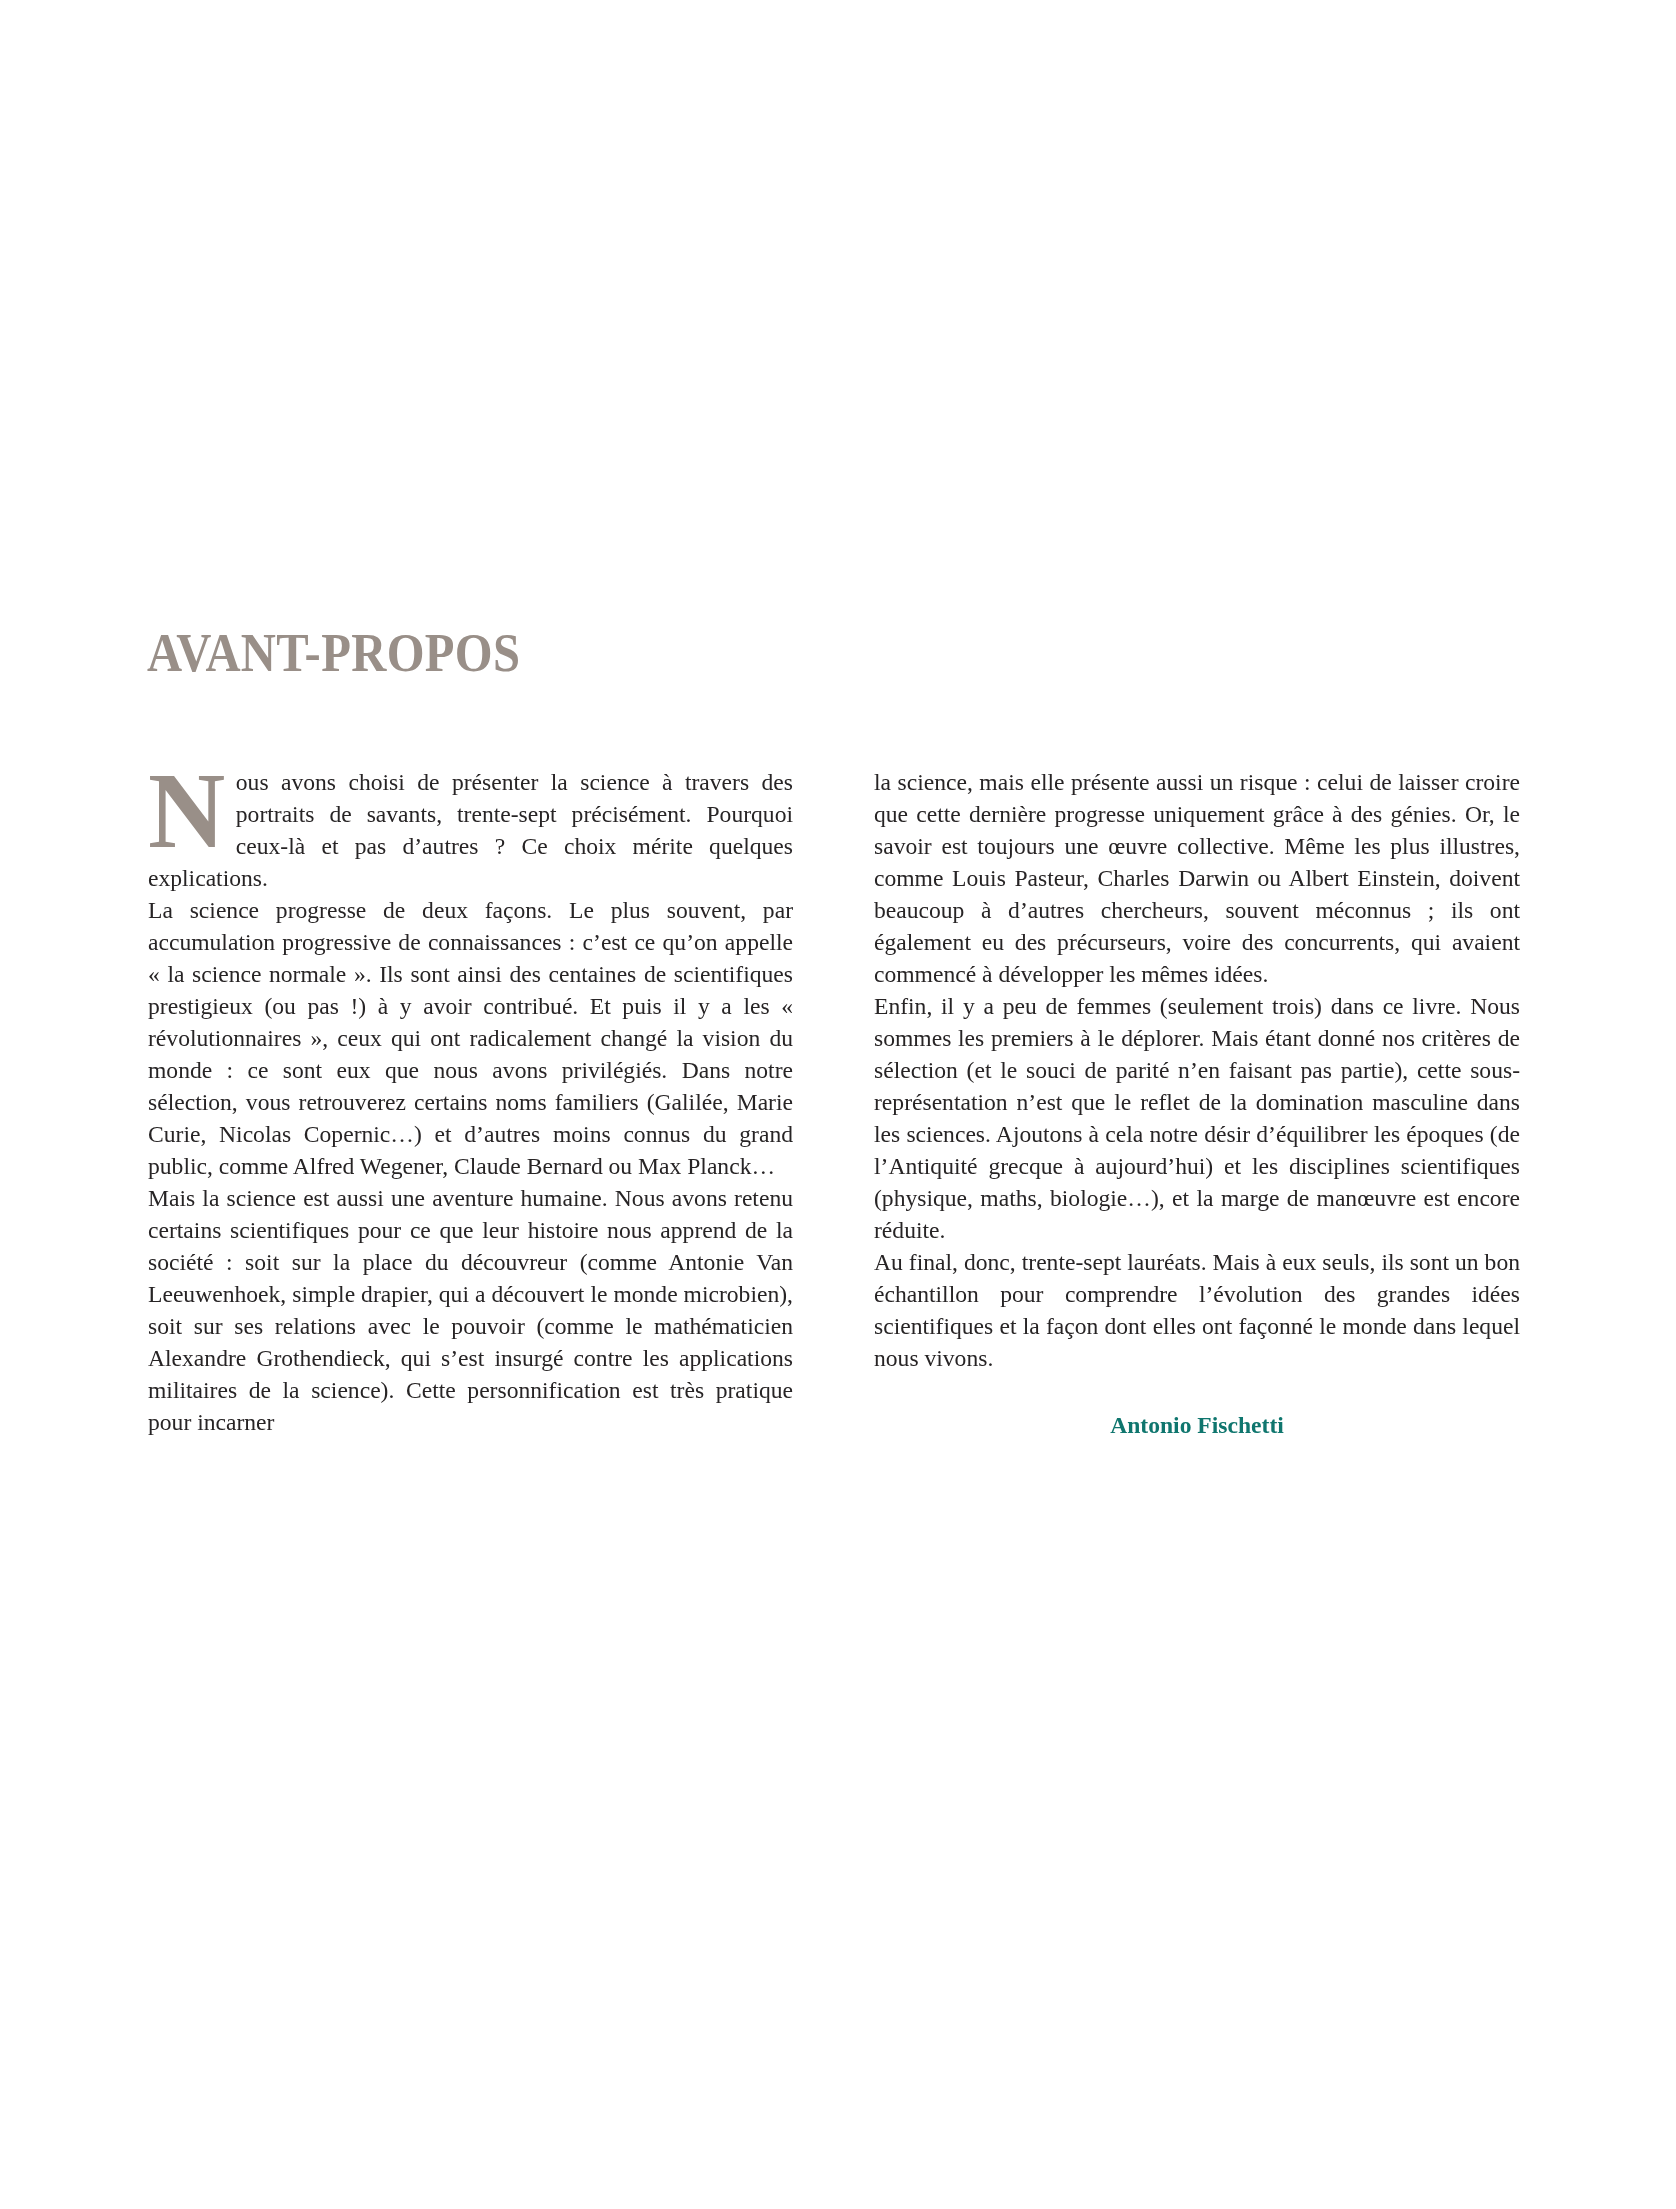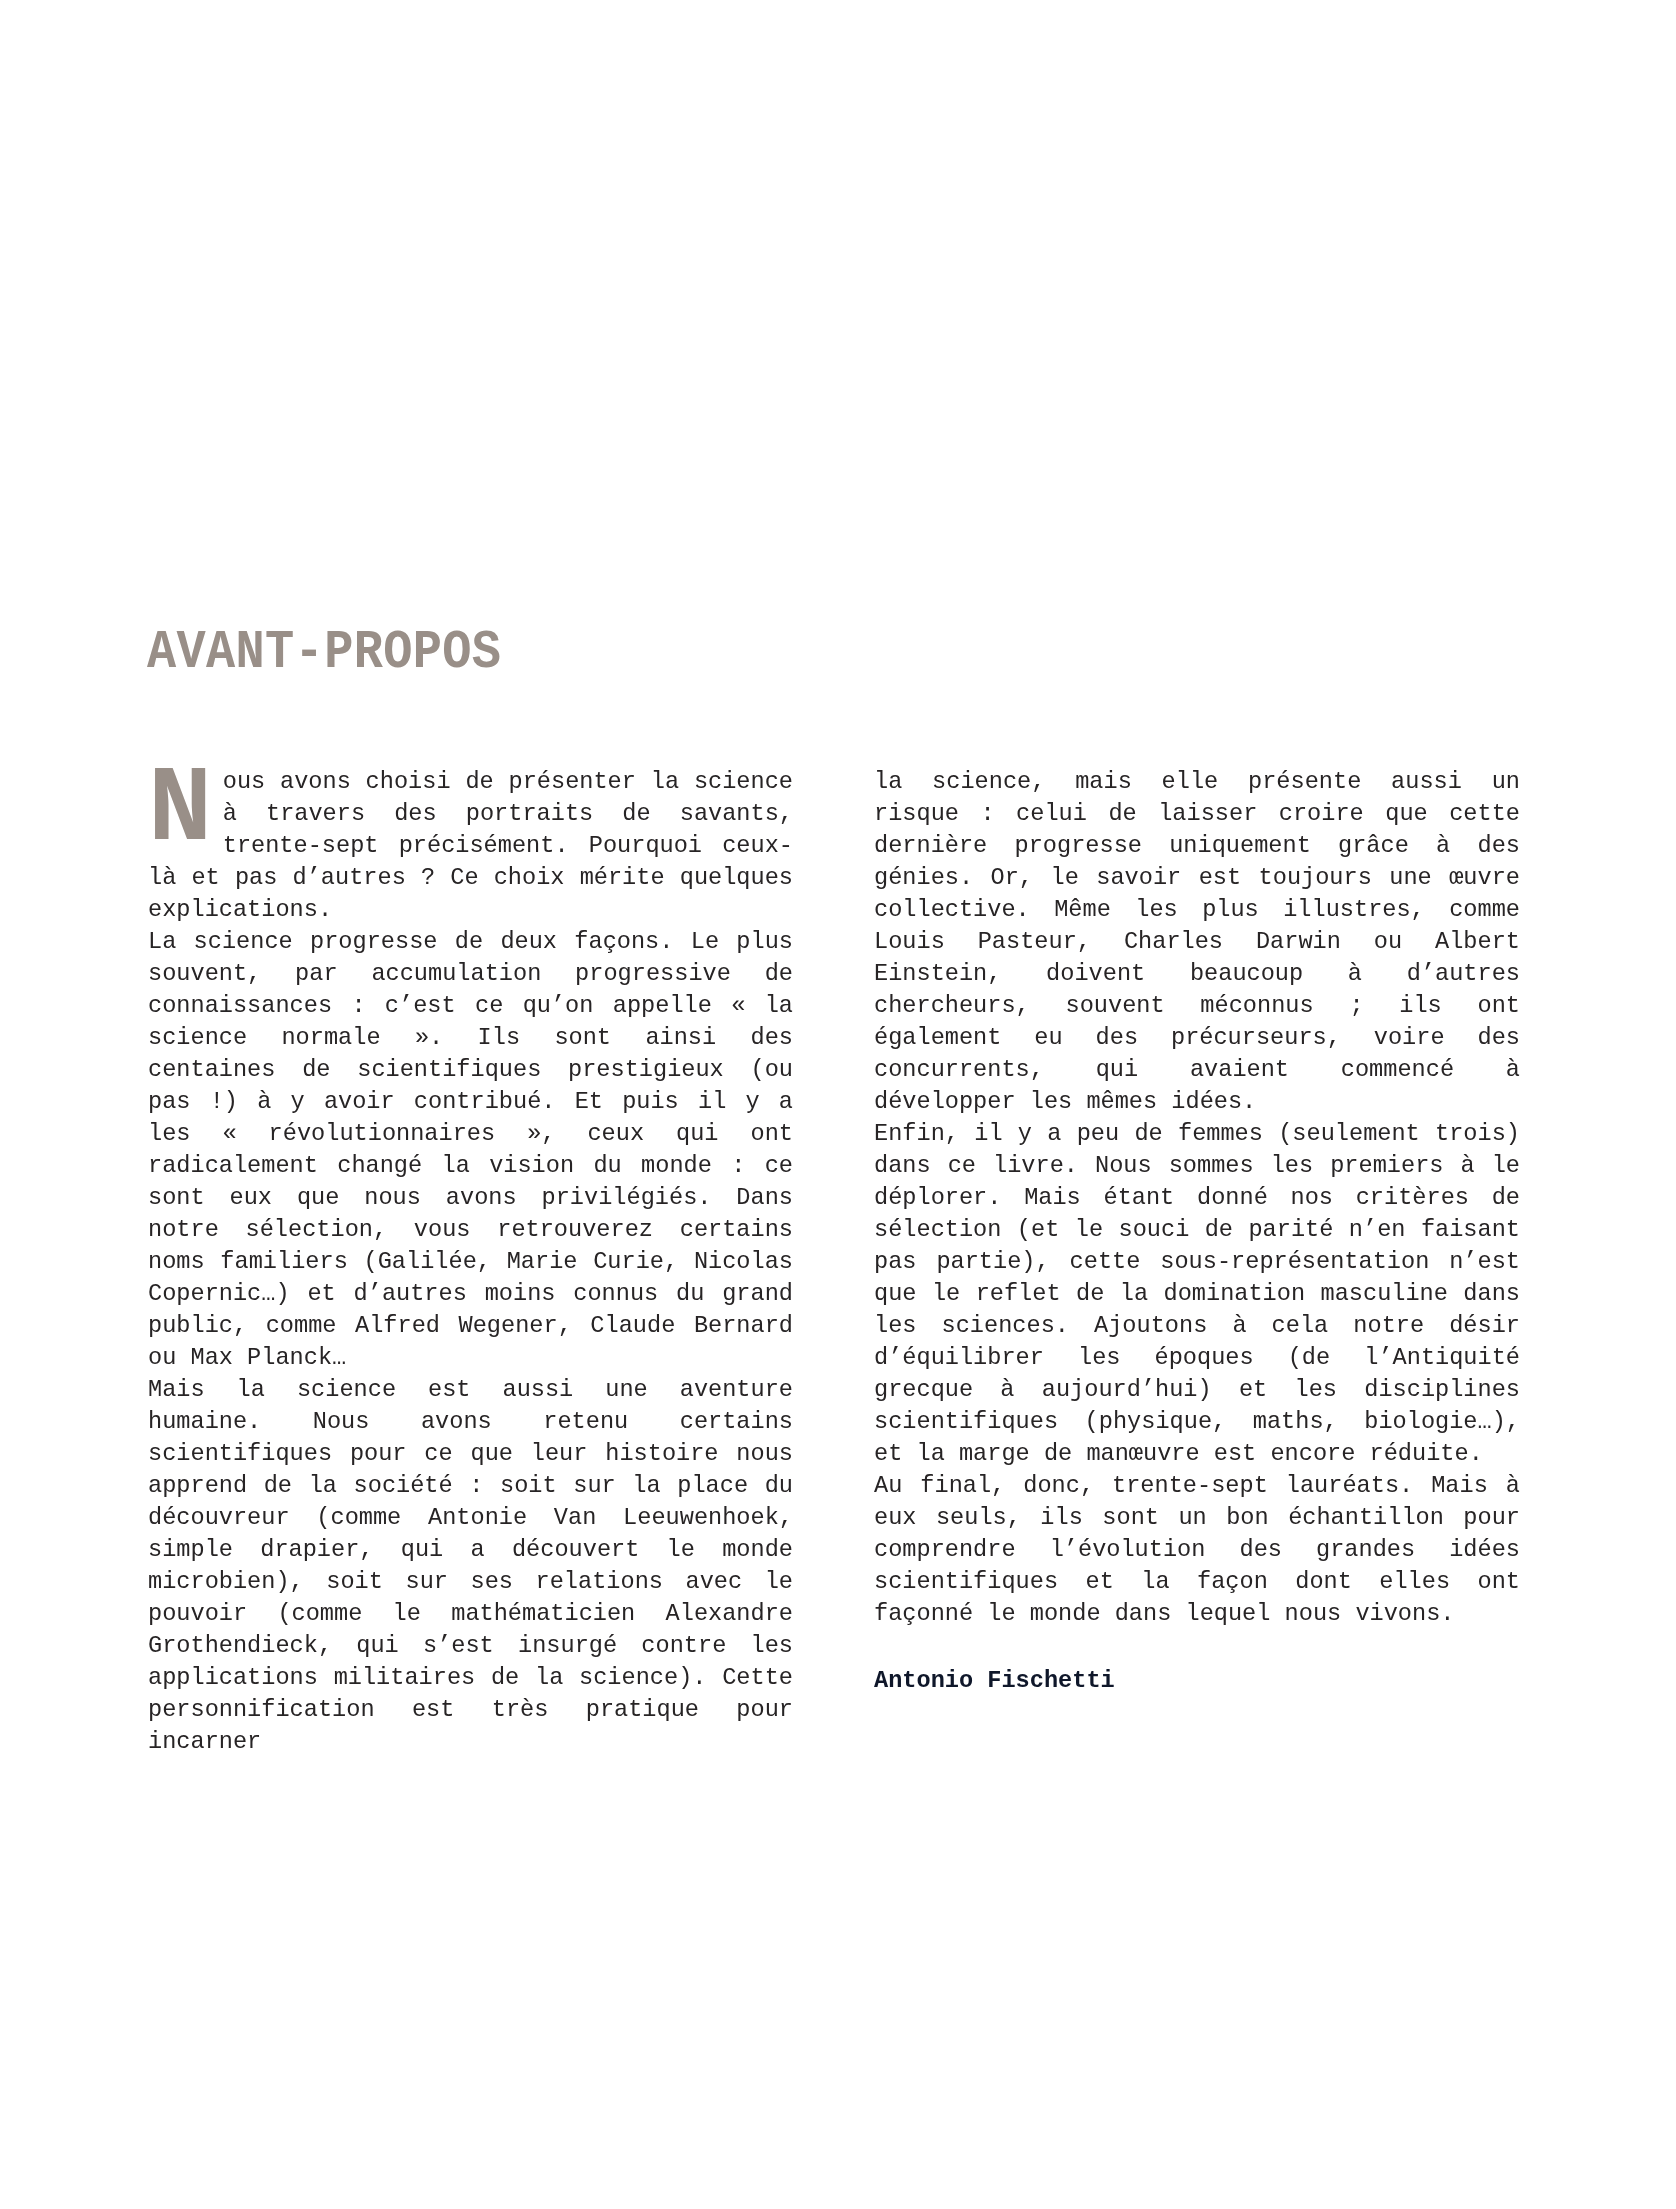--- a/index.html
+++ b/index.html
@@ -5,21 +5,21 @@
   html, body {
     margin: 0;
     padding: 0;
     background: #ffffff;
   }
   .page {
     position: relative;
     width: 1677px;
     height: 2105px;
     background: #ffffff;
-    font-family: Liberation Mono, monospace;
+    font-family: Liberation Serif, serif;
     overflow: hidden;
   }
   .title {
     position: absolute;
     left: 147px;
     top: 622px;
     margin: 0;
     font-size: 54px;
     font-weight: 700;
     letter-spacing: 0.4px;
@@ -44,22 +44,22 @@
     font-size: 107px;
     line-height: 86px;
     height: 93px;
     margin: 1.7px 10.5px 0 0;
     font-weight: 700;
     color: #998f88;
   }
   .signature {
     margin-top: 35px !important;
     font-weight: 700;
-    text-align: left;
-    color: #0f172a;
+    text-align: center;
+    color: #0f766e;
   }
 </style>
 </head>
 <body>
 
 <div class="page">
 
   <h1 class="title">AVANT-PROPOS</h1>
 
   <div class="col col-left">

